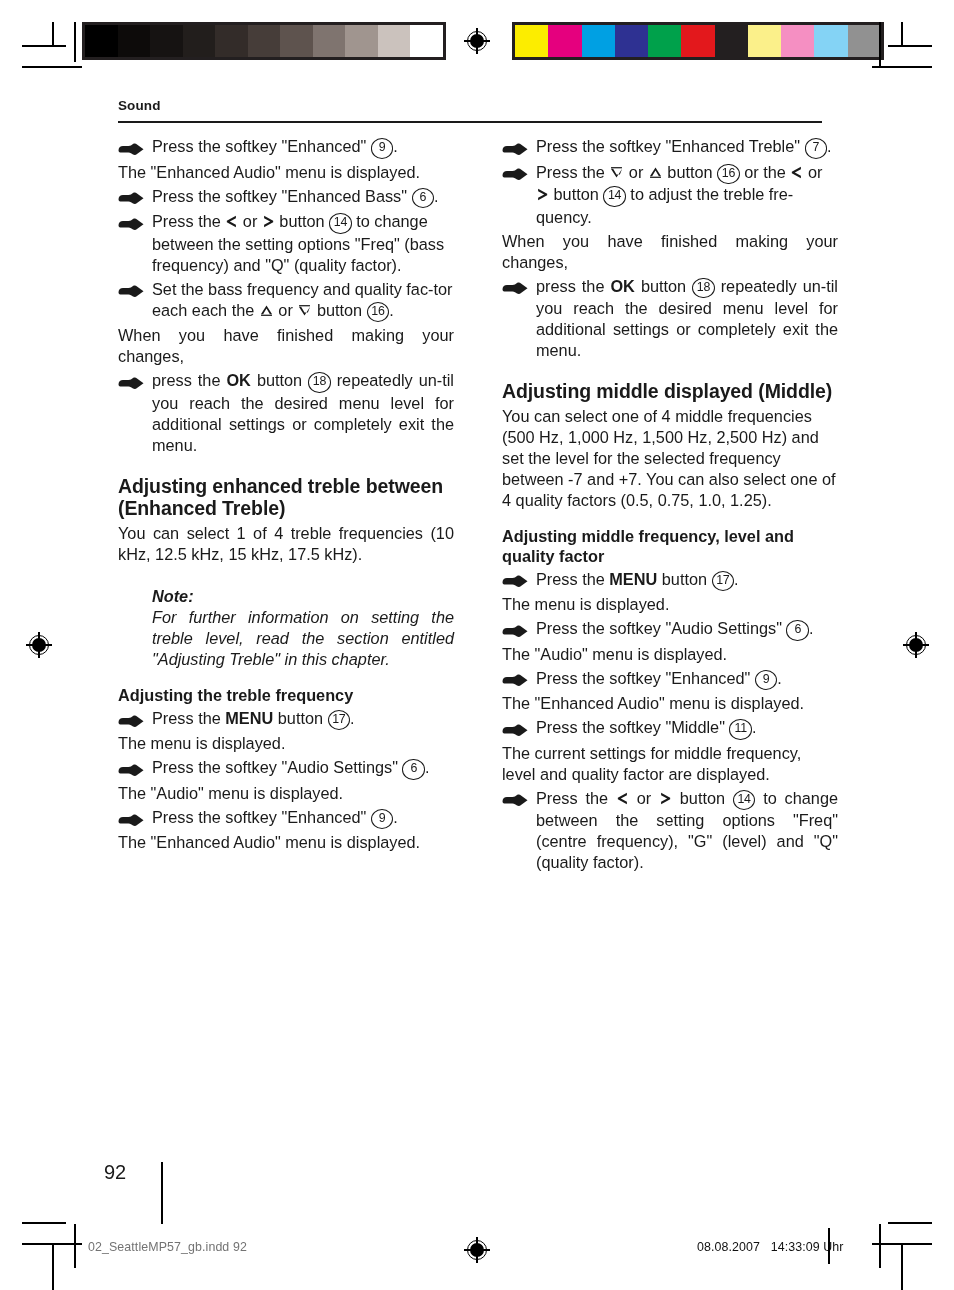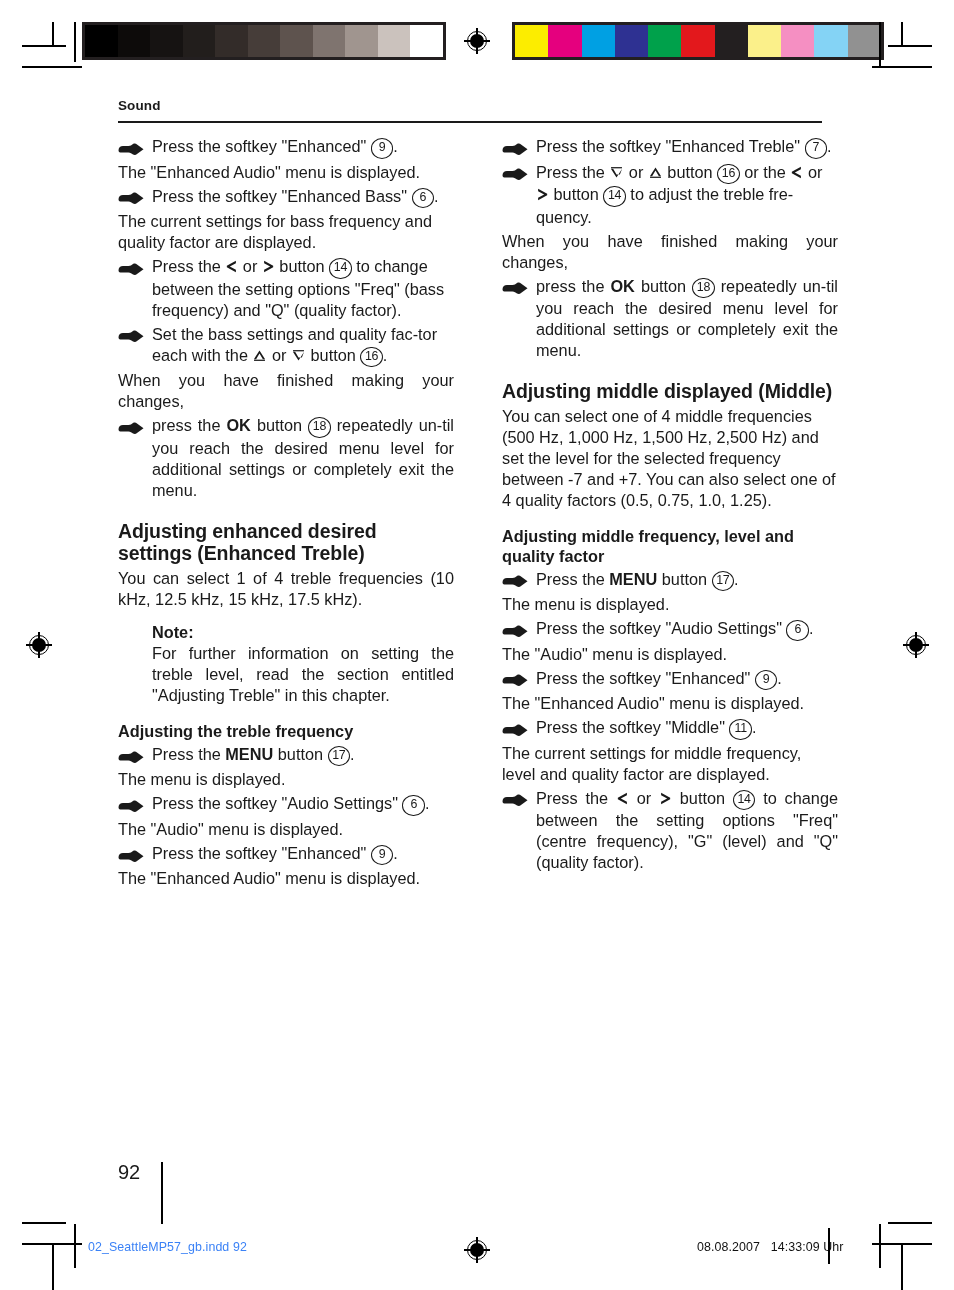--- a/index.html
+++ b/index.html
@@ -141,22 +141,23 @@
     letter-spacing: -0.1px;
   }
   h3.sub-head {
     font-size: 16.3px;
     font-weight: bold;
     line-height: 1.22;
     margin: 16px 0 2px 0;
   }
 
   .note-block {
-    margin: 13px 0 14px 0;
+    margin: 22px 0 14px 0;
     padding-left: 34px;
+    font-style: italic;
   }
   .note-title {
     font-size: 16.3px;
     font-weight: bold;
     margin: 0 0 1px 0;
   }
   .note-body {
     font-size: 16.3px;
     line-height: 1.29;
     margin: 0;
@@ -185,39 +186,39 @@
   .arw {
     display: inline-block;
     vertical-align: -1px;
     line-height: 0;
     margin: 0 1px;
   }
 
   
   .page-number {
     position: absolute;
-    left: 118px;
+    left: 104px;
     top: 1161px;
     font-size: 20px;
   }
   .page-divider {
     position: absolute;
     left: 161px;
     top: 1162px;
     width: 1.5px;
     height: 62px;
     background: #000;
   }
   .imprint-left {
     position: absolute;
     left: 88px;
     top: 1240px;
     font-size: 12.4px;
     font-family: "Liberation Sans", sans-serif;
-    color: #3b82f6;
+    color: #737373;
     letter-spacing: 0.1px;
   }
   .imprint-right {
     position: absolute;
     left: 697px;
     top: 1240px;
     font-size: 12.4px;
     color: #111;
     letter-spacing: 0.1px;
   }
@@ -308,42 +309,41 @@
 
   <div class="columns">
     <div class="col" id="col-left">
         <div class="step ragged"><span class="hand-icon"><svg viewBox="0 0 52 26" width="26" height="13" xmlns="http://www.w3.org/2000/svg">
               <path fill="#1a1a1a" d="M1 14.5 C1 9 5 6 10 6 L21 6 C25 6 27 4 30 2 C33 0.4 36 1 38 3 L51 12.5 L38 22 C36 24 33 24.6 30 23 C27 21 25 19 21 19 L10 19 C5 19 1 19.5 1 14.5 Z"></path>
             </svg></span><span>Press the softkey "Enhanced" </span><span class="keynum">9</span><span>.</span></div>
         <p class="para ragged"><span>The "Enhanced Audio" menu is displayed.</span></p>
         <div class="step"><span class="hand-icon"><svg viewBox="0 0 52 26" width="26" height="13" xmlns="http://www.w3.org/2000/svg">
               <path fill="#1a1a1a" d="M1 14.5 C1 9 5 6 10 6 L21 6 C25 6 27 4 30 2 C33 0.4 36 1 38 3 L51 12.5 L38 22 C36 24 33 24.6 30 23 C27 21 25 19 21 19 L10 19 C5 19 1 19.5 1 14.5 Z"></path>
             </svg></span><span>Press the softkey "Enhanced Bass" </span><span class="keynum">6</span><span>.</span></div>
-        <p class="para ragged"><span>The current settings for bass frequency and quality factor are displayed.</span></p>
         <div class="step ragged"><span class="hand-icon"><svg viewBox="0 0 52 26" width="26" height="13" xmlns="http://www.w3.org/2000/svg">
               <path fill="#1a1a1a" d="M1 14.5 C1 9 5 6 10 6 L21 6 C25 6 27 4 30 2 C33 0.4 36 1 38 3 L51 12.5 L38 22 C36 24 33 24.6 30 23 C27 21 25 19 21 19 L10 19 C5 19 1 19.5 1 14.5 Z"></path>
             </svg></span><span>Press the </span><span class="arw"><svg viewBox="0 0 16 18" width="11" height="13" xmlns="http://www.w3.org/2000/svg">
               <path fill="#1a1a1a" d="M14.4 0.6 L14.4 4.2 L5.6 9 L14.4 13.8 L14.4 17.4 L1.2 10 L1.2 8 Z"></path>
             </svg></span><span> or </span><span class="arw"><svg viewBox="0 0 16 18" width="11" height="13" xmlns="http://www.w3.org/2000/svg">
               <path fill="#1a1a1a" d="M1.6 0.6 L1.6 4.2 L10.4 9 L1.6 13.8 L1.6 17.4 L14.8 10 L14.8 8 Z"></path>
             </svg></span><span> button </span><span class="keynum">14</span><span> to change between the setting options "Freq" (bass frequency) and "Q" (quality factor).</span></div>
         <div class="step ragged"><span class="hand-icon"><svg viewBox="0 0 52 26" width="26" height="13" xmlns="http://www.w3.org/2000/svg">
               <path fill="#1a1a1a" d="M1 14.5 C1 9 5 6 10 6 L21 6 C25 6 27 4 30 2 C33 0.4 36 1 38 3 L51 12.5 L38 22 C36 24 33 24.6 30 23 C27 21 25 19 21 19 L10 19 C5 19 1 19.5 1 14.5 Z"></path>
-            </svg></span><span>Set the bass settings and quality fac-tor each with the </span><span class="arw"><svg viewBox="0 0 20 18" width="13" height="13" xmlns="http://www.w3.org/2000/svg">
+            </svg></span><span>Set the bass frequency and quality fac-tor each each the </span><span class="arw"><svg viewBox="0 0 20 18" width="13" height="13" xmlns="http://www.w3.org/2000/svg">
               <path fill="#1a1a1a" d="M10 1.2 L18.6 14.6 L15.2 14.6 L10 6.1 L4.8 14.6 L1.4 14.6 Z"></path>
               <rect fill="#1a1a1a" x="1.6" y="15.4" width="16.8" height="1.9"></rect>
             </svg></span><span> or </span><span class="arw"><svg viewBox="0 0 20 18" width="13" height="13" xmlns="http://www.w3.org/2000/svg">
               <path fill="#1a1a1a" d="M10 16.8 L1.4 3.4 L4.8 3.4 L10 11.9 L15.2 11.9 L18.6 3.4 Z"></path>
               <rect fill="#1a1a1a" x="1.6" y="0.7" width="16.8" height="1.9"></rect>
             </svg></span><span> button </span><span class="keynum">16</span><span>.</span></div>
         <p class="para"><span>When you have finished making your changes,</span></p>
         <div class="step"><span class="hand-icon"><svg viewBox="0 0 52 26" width="26" height="13" xmlns="http://www.w3.org/2000/svg">
               <path fill="#1a1a1a" d="M1 14.5 C1 9 5 6 10 6 L21 6 C25 6 27 4 30 2 C33 0.4 36 1 38 3 L51 12.5 L38 22 C36 24 33 24.6 30 23 C27 21 25 19 21 19 L10 19 C5 19 1 19.5 1 14.5 Z"></path>
             </svg></span><span>press the </span><b class="kb">OK</b><span> button </span><span class="keynum">18</span><span> repeatedly un-til you reach the desired menu level for additional settings or completely exit the menu.</span></div>
-        <h2 class="section-head">Adjusting enhanced desired settings (Enhanced Treble)</h2>
+        <h2 class="section-head">Adjusting enhanced treble between (Enhanced Treble)</h2>
         <p class="para"><span>You can select 1 of 4 treble frequencies (10 kHz, 12.5 kHz, 15 kHz, 17.5 kHz).</span></p>
         <div class="note-block">
           <div class="note-title">Note:</div>
           <p class="note-body">For further information on setting the treble level, read the section entitled "Adjusting Treble" in this chapter.</p>
         </div>
         <h3 class="sub-head">Adjusting the treble frequency</h3>
         <div class="step ragged"><span class="hand-icon"><svg viewBox="0 0 52 26" width="26" height="13" xmlns="http://www.w3.org/2000/svg">
               <path fill="#1a1a1a" d="M1 14.5 C1 9 5 6 10 6 L21 6 C25 6 27 4 30 2 C33 0.4 36 1 38 3 L51 12.5 L38 22 C36 24 33 24.6 30 23 C27 21 25 19 21 19 L10 19 C5 19 1 19.5 1 14.5 Z"></path>
             </svg></span><span>Press the </span><b class="kb">MENU</b><span> button </span><span class="keynum">17</span><span>.</span></div>
         <p class="para ragged"><span>The menu is displayed.</span></p>

